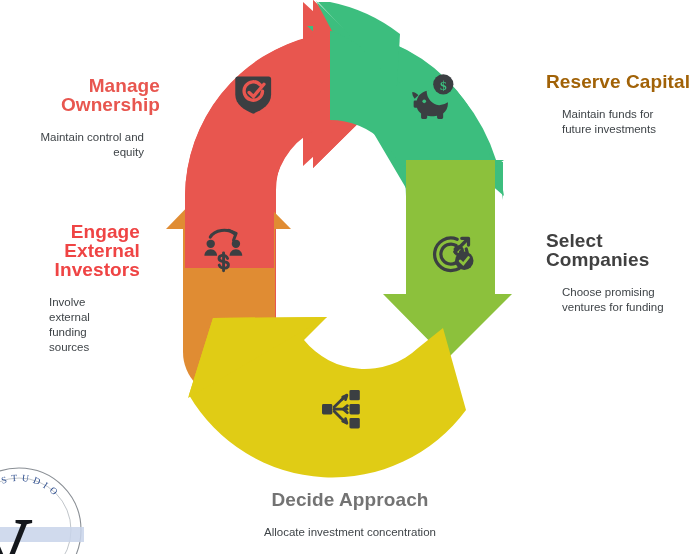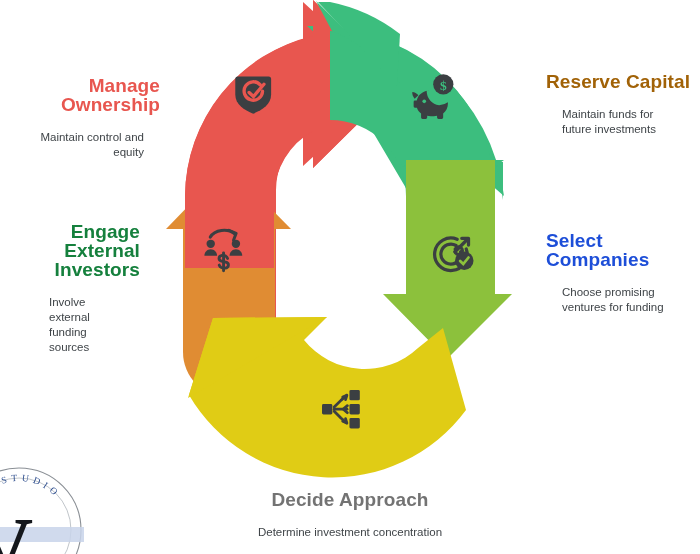--- a/index.html
+++ b/index.html
@@ -25,25 +25,25 @@
 
   
   #lbl-manage{left:0px;top:76px;width:160px;text-align:right;}
   #lbl-manage .label-title{color:#E8564F;}
   #lbl-manage .label-desc{color:#3f4448;}
 
   #lbl-reserve{left:546px;top:72px;width:152px;text-align:left;}
   #lbl-reserve .label-title{color:#a16207;}
 
   #lbl-engage{left:0px;top:222px;width:140px;text-align:right;}
-  #lbl-engage .label-title{color:#15803d;}
+  #lbl-engage .label-title{color:#ef4444;}
   #lbl-engage .label-desc{text-align:left;padding-left:33px;}
 
   #lbl-select{left:546px;top:231px;width:152px;text-align:left;}
-  #lbl-select .label-title{color:#1d4ed8;}
+  #lbl-select .label-title{color:#404040;}
 
   #lbl-decide{left:240px;top:490px;width:220px;text-align:center;}
   #lbl-decide .label-title{color:#737373;}
 
   
   #logo{
     position:absolute;left:-46px;top:465px;width:130px;height:130px;
   }
 </style>
 </head>
@@ -374,21 +374,21 @@
     <p class="label-desc">Involve external funding sources</p>
   </div>
 
   <div class="label-block" id="lbl-select">
     <p class="label-title">Select Companies</p>
     <p class="label-desc">Choose promising ventures for funding</p>
   </div>
 
   <div class="label-block" id="lbl-decide">
     <p class="label-title">Decide Approach</p>
-    <p class="label-desc">Determine investment concentration</p>
+    <p class="label-desc">Allocate investment concentration</p>
   </div>
 
   <svg id="logo" viewBox="0 0 130 130">
     <circle cx="65" cy="65" r="62" fill="none" stroke="#8a8f95" stroke-width="1.1"></circle>
     <circle cx="65" cy="65" r="52" fill="none" stroke="#b9bec4" stroke-width="0.9"></circle>
     <rect x="0" y="62" width="130" height="15" fill="#c8d3ea" opacity="0.85"></rect>
     <path id="arcpath" d="M 16,65 A 49,49 0 0 1 114,65" fill="none"></path>
     <text font-family="'Liberation Serif', serif" font-size="9.5" letter-spacing="4.2" fill="#2f4f8f">
       <textPath href="#arcpath" startOffset="14%">URE STUDIO</textPath>
     </text>

